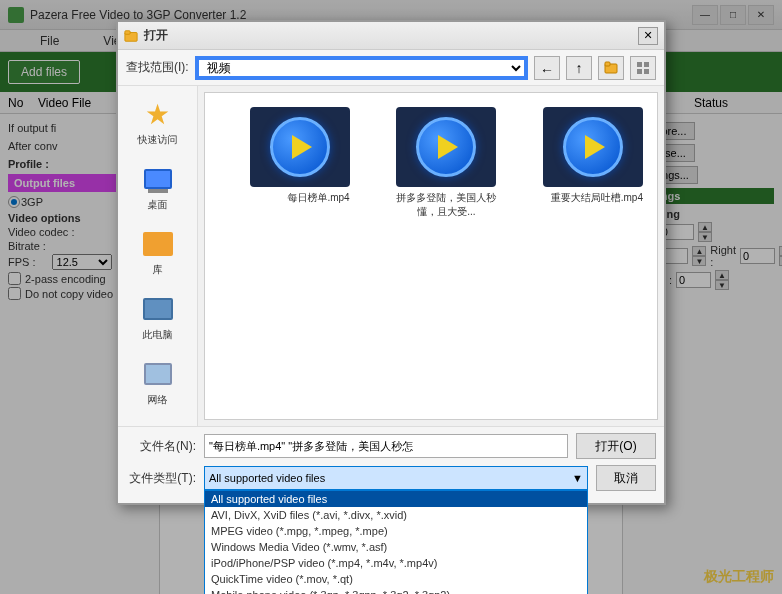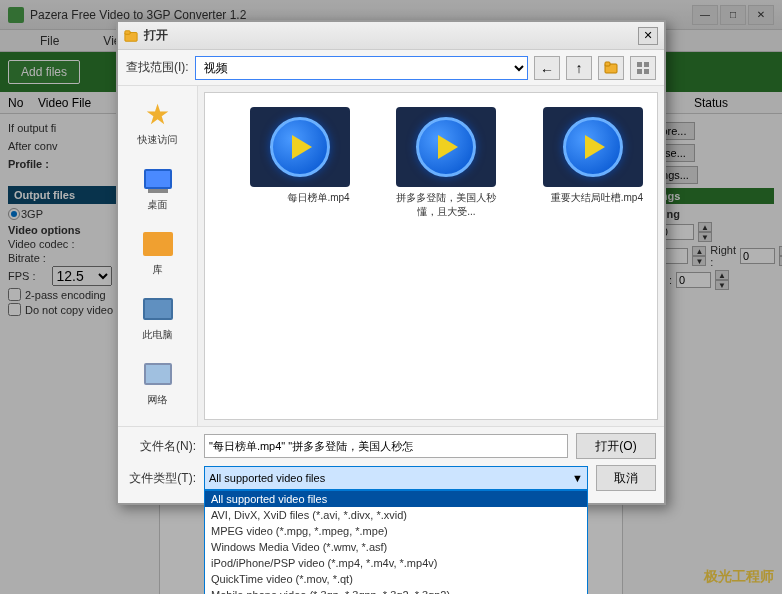--- a/index.html
+++ b/index.html
@@ -142,26 +142,26 @@
     .profile-section {
       margin-top: 4px;
     }
     .profile-label {
       font-size: 11px;
       font-weight: bold;
       color: #333;
     }
 
     .output-section {
-      background: #0c4a6e;
+      background: #d946ef;
       color: white;
       padding: 3px 6px;
       font-size: 11px;
       font-weight: bold;
-      margin-top: 16px;
+      margin-top: 4px;
     }
     .output-format {
       display: flex;
       align-items: center;
       gap: 1px;
       margin: 4px 0;
     }
     .radio-dot {
       width: 12px;
       height: 12px;
@@ -196,21 +196,21 @@
       margin: 2px 0;
     }
     .fps-row {
       display: flex;
       align-items: center;
       gap: 16px;
       font-size: 11px;
     }
     .fps-select {
       width: 60px;
-      font-size: 14px;
+      font-size: 11px;
     }
     .checkbox-row {
       display: flex;
       align-items: center;
       gap: 4px;
       font-size: 11px;
       margin: 2px 0;
     }
 
     
@@ -346,21 +346,21 @@
       gap: 6px;
     }
     .location-label {
       font-size: 12px;
       color: #333;
     }
     .location-select {
       flex: 1;
       height: 24px;
       font-size: 12px;
-      border: 1px solid #3b82f6;
+      border: 4px solid #3b82f6;
       background: white;
       padding: 0 4px;
     }
     .nav-btn {
       width: 26px;
       height: 24px;
       background: #e8e8e8;
       border: 1px solid #aaa;
       cursor: pointer;
       display: flex;

